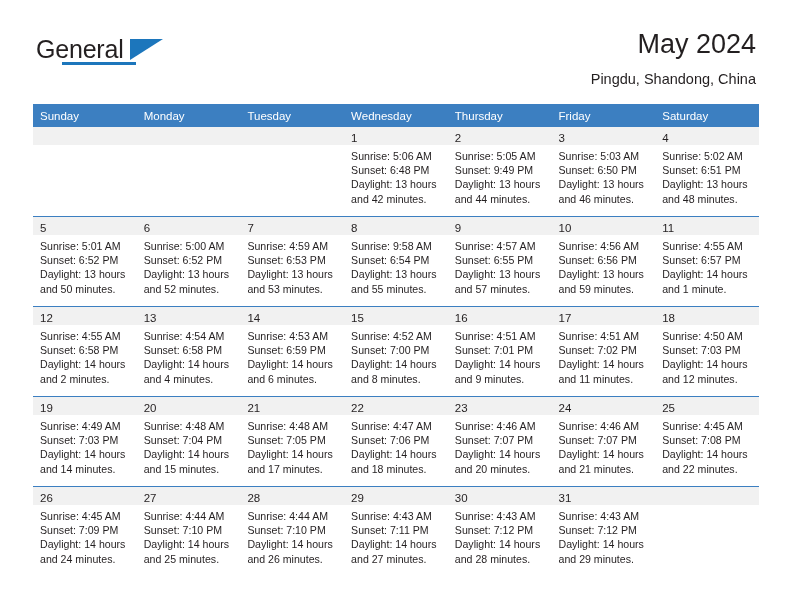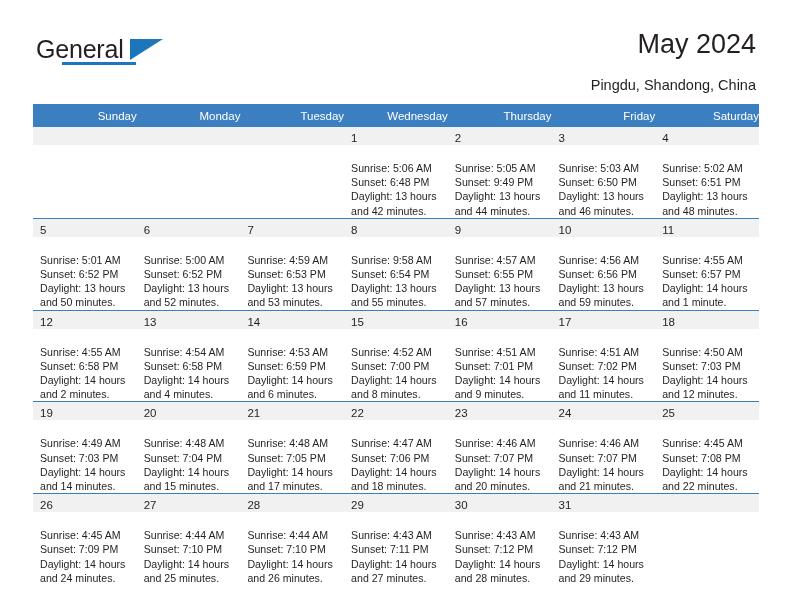--- a/index.html
+++ b/index.html
@@ -80,40 +80,40 @@
   .title-month {
     font-size: 27px;
     color: #231f20;
     line-height: 32px;
     white-space: nowrap;
   }
   .title-place {
     font-size: 14.5px;
     color: #231f20;
     line-height: 20px;
-    margin-top: 15px;
+    margin-top: 9px;
     white-space: nowrap;
     padding-left: 34px;
   }
 
   
   .cal {
     position: absolute;
     left: 33px;
     top: 104px;
     width: 726px;
     border-collapse: collapse;
     table-layout: fixed;
   }
   .cal th {
     background: #3c7fc1;
     color: #ffffff;
     font-size: 11.5px;
     font-weight: normal;
-    text-align: right;
+    text-align: left;
     padding: 5px 0 5px 7px;
     height: 13px;
     border: none;
   }
   .cal td {
     vertical-align: top;
     padding: 0;
     border: none;
     height: 89px;
     border-top: 1px solid #3c7fc1;
@@ -127,21 +127,21 @@
     height: 18px;
     padding: 1px 0 1px 7px;
     box-sizing: border-box;
   }
   .daynum {
     font-size: 11.5px;
     color: #231f20;
     line-height: 16px;
   }
   .cellbody {
-    padding: 16px 4px 0 7px;
+    padding: 4px 4px 0 7px;
   }
   .cellbody div {
     font-size: 10.6px;
     line-height: 14.2px;
     color: #231f20;
     white-space: nowrap;
   }
   .empty .daynum-band {
     background: #f1f1f1;
   }

